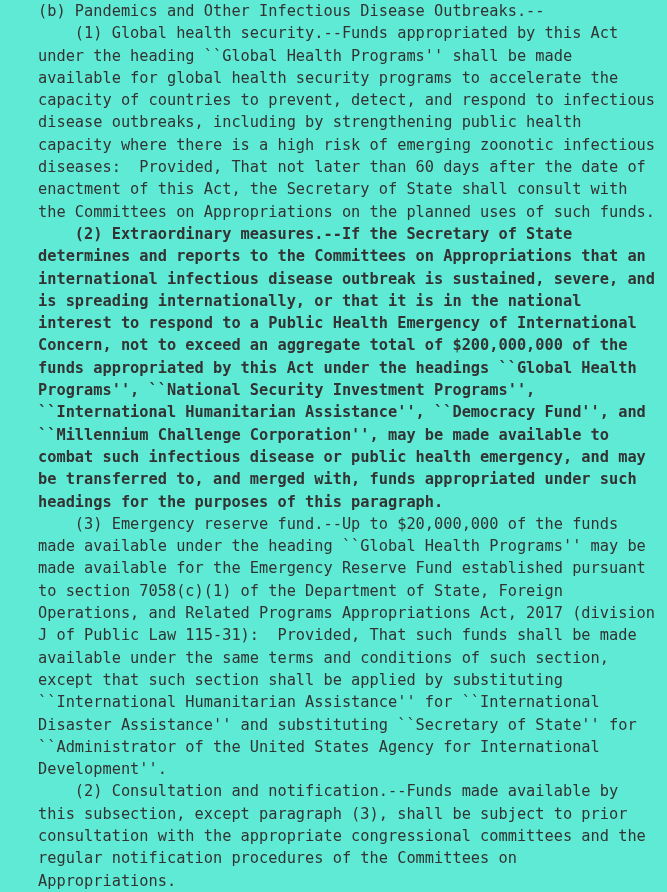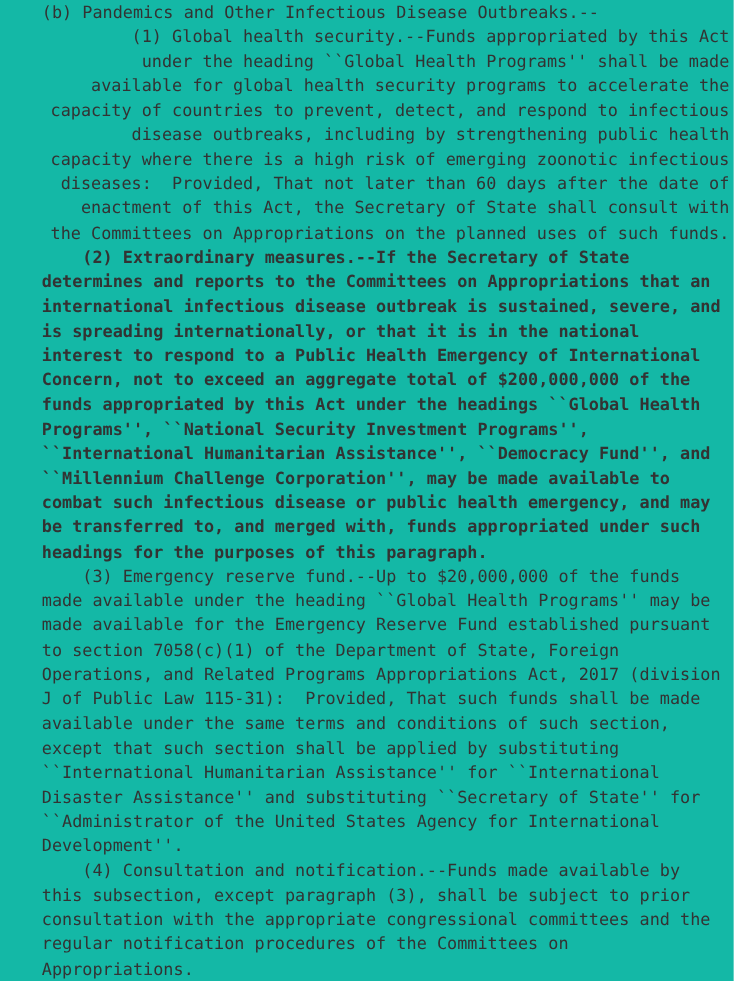--- a/index.html
+++ b/index.html
@@ -10,38 +10,38 @@
   body {
     width: 667px;
     height: 892px;
     overflow: hidden;
   }
   .page {
     box-sizing: border-box;
     width: 667px;
     height: 892px;
     padding: 0 4px 0 38px;
-    background: #14b8a6;
+    background: #5eead4;
   }
   pre.para {
     margin: 0;
     padding: 0;
     font-family: "DejaVu Sans Mono", "Liberation Mono", monospace;
     font-size: 15.3px;
     line-height: 22.3px;
     color: #333333;
     white-space: pre;
   }
 </style>
 </head>
 <body style="background: rgb(255, 255, 255);">
 
 <div class="page">
   <pre class="para" style="color: rgb(51, 51, 51);">(b) Pandemics and Other Infectious Disease Outbreaks.--</pre>
-  <pre class="para" style="color: rgb(51, 51, 51); text-align: right;">    (1) Global health security.--Funds appropriated by this Act
+  <pre class="para" style="color: rgb(51, 51, 51);">    (1) Global health security.--Funds appropriated by this Act
 under the heading ``Global Health Programs'' shall be made
 available for global health security programs to accelerate the
 capacity of countries to prevent, detect, and respond to infectious
 disease outbreaks, including by strengthening public health
 capacity where there is a high risk of emerging zoonotic infectious
 diseases:  Provided, That not later than 60 days after the date of
 enactment of this Act, the Secretary of State shall consult with
 the Committees on Appropriations on the planned uses of such funds.</pre>
   <pre class="para" style="color: rgb(51, 51, 51); font-weight: bold;">    (2) Extraordinary measures.--If the Secretary of State
 determines and reports to the Committees on Appropriations that an
@@ -61,18 +61,18 @@
 made available for the Emergency Reserve Fund established pursuant
 to section 7058(c)(1) of the Department of State, Foreign
 Operations, and Related Programs Appropriations Act, 2017 (division
 J of Public Law 115-31):  Provided, That such funds shall be made
 available under the same terms and conditions of such section,
 except that such section shall be applied by substituting
 ``International Humanitarian Assistance'' for ``International
 Disaster Assistance'' and substituting ``Secretary of State'' for
 ``Administrator of the United States Agency for International
 Development''.</pre>
-  <pre class="para" style="color: rgb(51, 51, 51);">    (4) Consultation and notification.--Funds made available by
+  <pre class="para" style="color: rgb(51, 51, 51);">    (2) Consultation and notification.--Funds made available by
 this subsection, except paragraph (3), shall be subject to prior
 consultation with the appropriate congressional committees and the
 regular notification procedures of the Committees on
 Appropriations.</pre>
 </div>
 
 </body></html>

